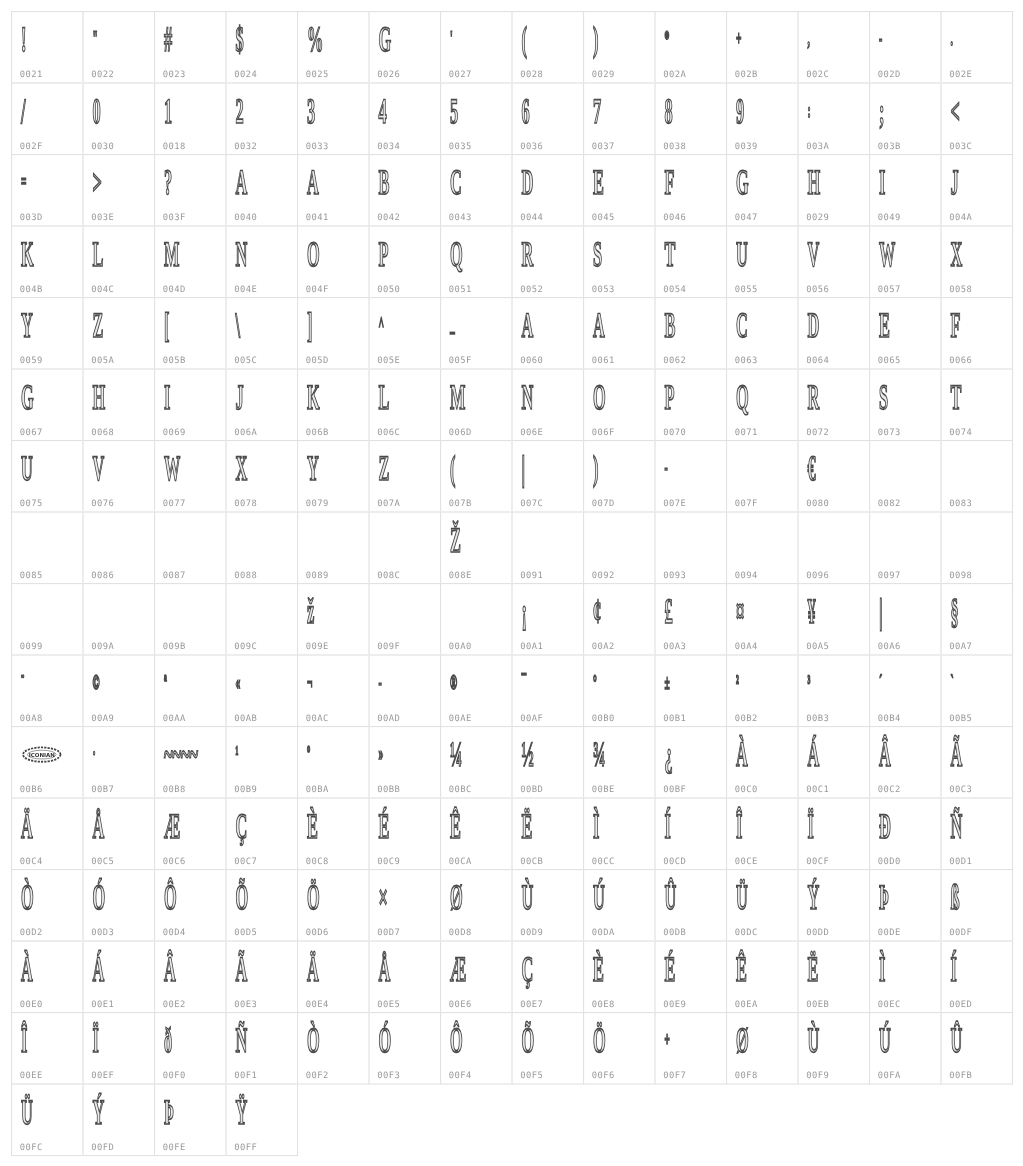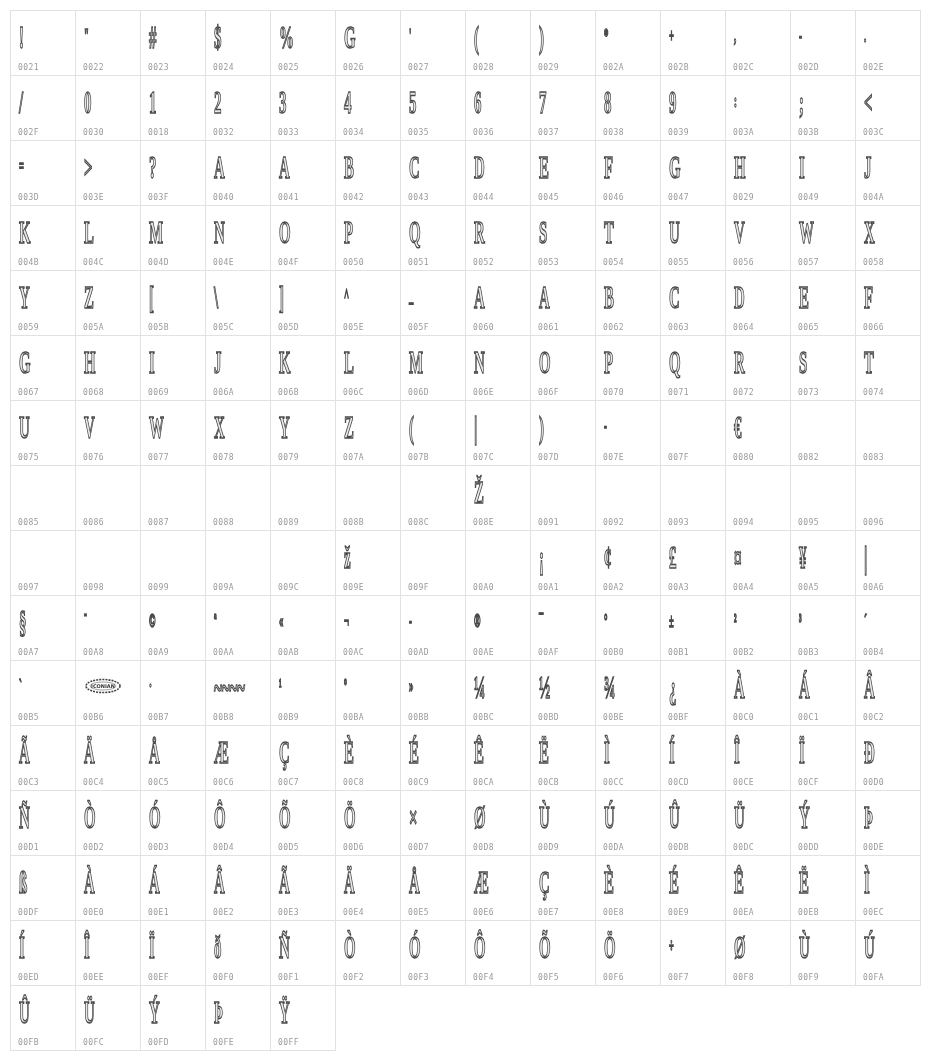--- a/index.html
+++ b/index.html
@@ -459,24 +459,20 @@
     <div class="cell">
     <span class="glyph"></span>
     <span class="label">0088</span>
   </div>
     <div class="cell">
     <span class="glyph"></span>
     <span class="label">0089</span>
   </div>
     <div class="cell">
     <span class="glyph"></span>
-    <span class="label">008B</span>
-  </div>
-    <div class="cell">
-    <span class="glyph"></span>
     <span class="label">008C</span>
   </div>
     <div class="cell">
     <span class="glyph">Ž</span>
     <span class="label">008E</span>
   </div>
     <div class="cell">
     <span class="glyph"></span>
     <span class="label">0091</span>
   </div>
@@ -487,41 +483,41 @@
     <div class="cell">
     <span class="glyph"></span>
     <span class="label">0093</span>
   </div>
     <div class="cell">
     <span class="glyph"></span>
     <span class="label">0094</span>
   </div>
     <div class="cell">
     <span class="glyph"></span>
-    <span class="label">0095</span>
-  </div>
-    <div class="cell">
-    <span class="glyph"></span>
     <span class="label">0096</span>
   </div>
     <div class="cell">
     <span class="glyph"></span>
     <span class="label">0097</span>
   </div>
     <div class="cell">
     <span class="glyph"></span>
     <span class="label">0098</span>
   </div>
     <div class="cell">
     <span class="glyph"></span>
     <span class="label">0099</span>
   </div>
     <div class="cell">
     <span class="glyph"></span>
     <span class="label">009A</span>
+  </div>
+    <div class="cell">
+    <span class="glyph"></span>
+    <span class="label">009B</span>
   </div>
     <div class="cell">
     <span class="glyph"></span>
     <span class="label">009C</span>
   </div>
     <div class="cell">
     <span class="glyph">ž</span>
     <span class="label">009E</span>
   </div>
     <div class="cell">

